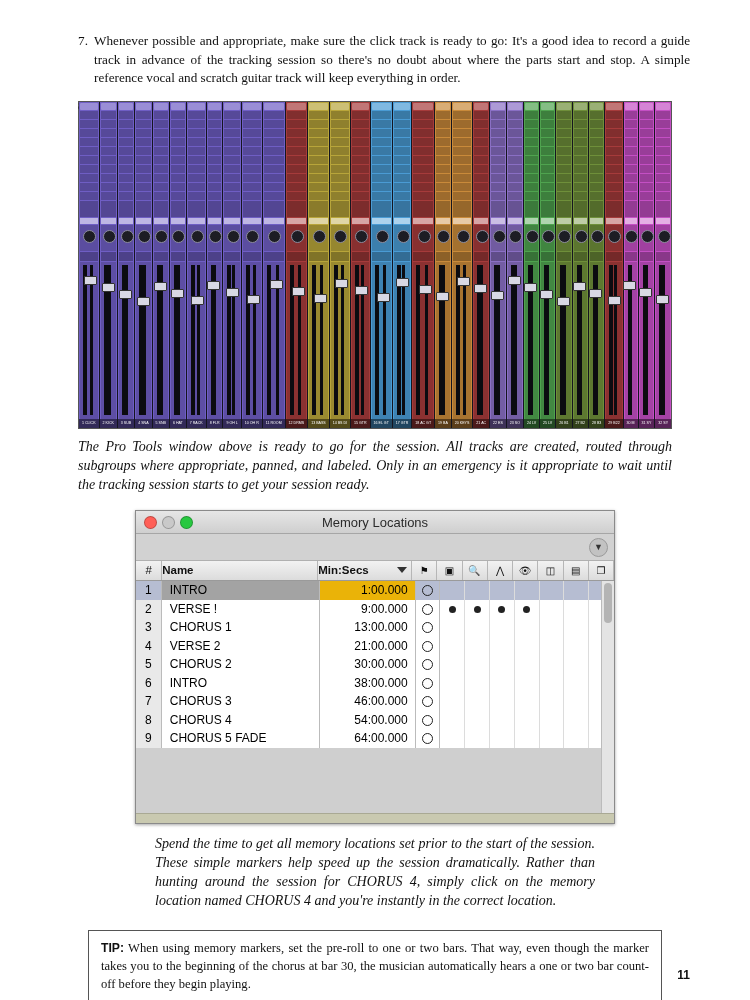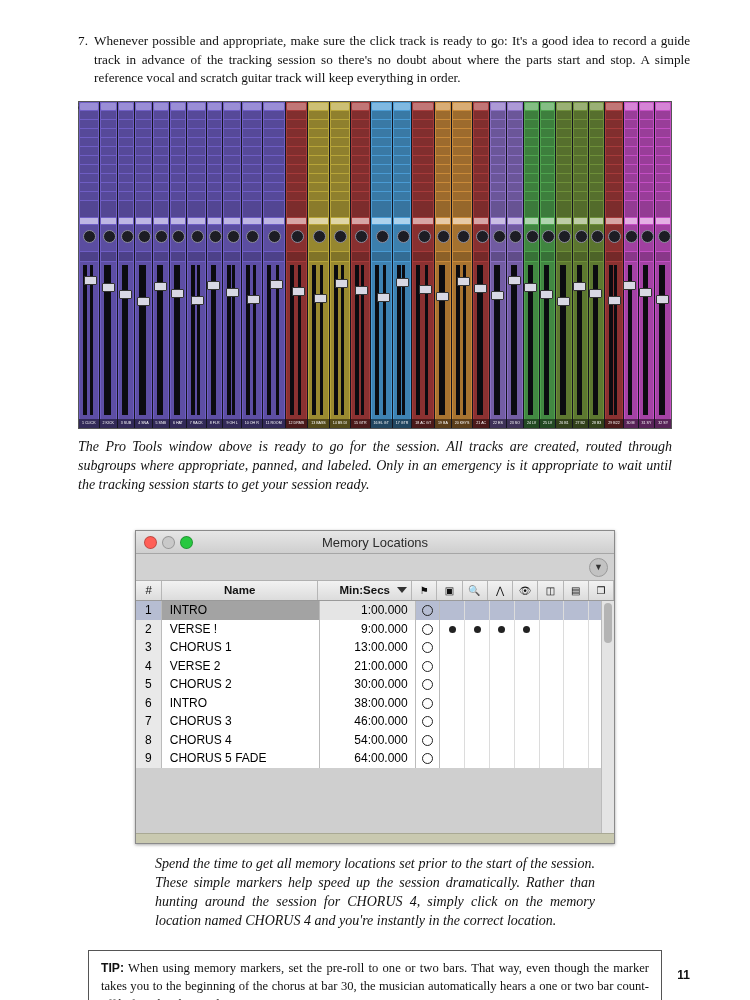--- a/index.html
+++ b/index.html
@@ -156,21 +156,21 @@
   .caption {
     margin: 9px 18px 0 18px;
     font-size: 14px;
     font-style: italic;
     line-height: 1.34;
     text-align: justify;
   }
 
   
   .mem-window {
-    margin: 36px auto 0 auto;
+    margin: 16px auto 0 auto;
     width: 478px;
     border: 1px solid #8a8a8a;
     background: #d8d8d8;
     box-shadow: 0 1px 3px rgba(0,0,0,0.35);
     font-family: "Liberation Sans", sans-serif;
   }
   .mem-titlebar {
     height: 22px;
     background: linear-gradient(#e6e6e6, #cfcfcf);
     border-bottom: 1px solid #a6a6a6;
@@ -216,22 +216,22 @@
   .mem-header {
     display: flex;
     height: 19px;
     background: linear-gradient(#f2f2f2, #dcdcdc);
     border-bottom: 1px solid #9a9a9a;
     font-size: 11.5px;
     color: #111;
     align-items: center;
   }
   .col-num { width: 26px; text-align: center; border-right: 1px solid #b6b6b6; height: 100%; line-height: 19px; }
-  .col-name { width: 160px; text-align: center; border-right: 1px solid #b6b6b6; height: 100%; line-height: 19px; font-weight: bold;}
-  .col-time { width: 96px; text-align: center; border-right: 1px solid #b6b6b6; height: 100%; line-height: 19px; font-weight: bold; position: relative;}
+  .col-name { width: 160px; border-right: 1px solid #b6b6b6; height: 100%; line-height: 19px; font-weight: bold;}
+  .col-time { width: 96px; border-right: 1px solid #b6b6b6; height: 100%; line-height: 19px; font-weight: bold; position: relative;}
   .col-time .caret { position: absolute; right: 4px; top: 6px; border-left: 5px solid transparent; border-right: 5px solid transparent; border-top: 6px solid #333;}
   .icon-cell {
     width: 25px;
     height: 100%;
     border-right: 1px solid #b6b6b6;
     display: flex; align-items: center; justify-content: center;
     font-size: 10px;
   }
   .mem-rows {
     background: #cfcfcf;
@@ -245,21 +245,21 @@
     font-size: 12px;
     align-items: center;
     color: #000;
   }
   .mem-row.sel { background: #b6bdd2; }
   .mem-row .c-num { width: 26px; text-align: center; background: #e9e9e9; height: 100%; line-height: 18.5px; border-right: 1px solid #bbb; box-sizing: border-box;}
   .mem-row.sel .c-num { background: #b6bdd2; }
   .mem-row .c-name { width: 160px; padding-left: 8px; background: #fff; height: 100%; line-height: 18.5px; box-sizing: border-box; border-right: 1px solid #bbb;}
   .mem-row.sel .c-name { background: #a3a3a3; }
   .mem-row .c-time { width: 96px; text-align: right; padding-right: 7px; background: #fff; height: 100%; line-height: 18.5px; box-sizing: border-box; border-right: 1px solid #bbb;}
-  .mem-row.sel .c-time { background: #e5e5e5; }
+  .mem-row.sel .c-time { background: #eab308; }
   .mem-row .c-dot {
     width: 25px; height: 100%; background: #fff; border-right: 1px solid #bbb;
     display: flex; align-items: center; justify-content: center; box-sizing: border-box;
   }
   .mem-row.sel .c-dot { background: #b6bdd2; }
   .mem-row .c-mark {
     width: 25px; height: 100%; background: #fff; border-right: 1px solid #dcdcdc;
     display: flex; align-items: center; justify-content: center; box-sizing: border-box;
   }
   .mem-row.sel .c-mark { background: #b6bdd2; }

